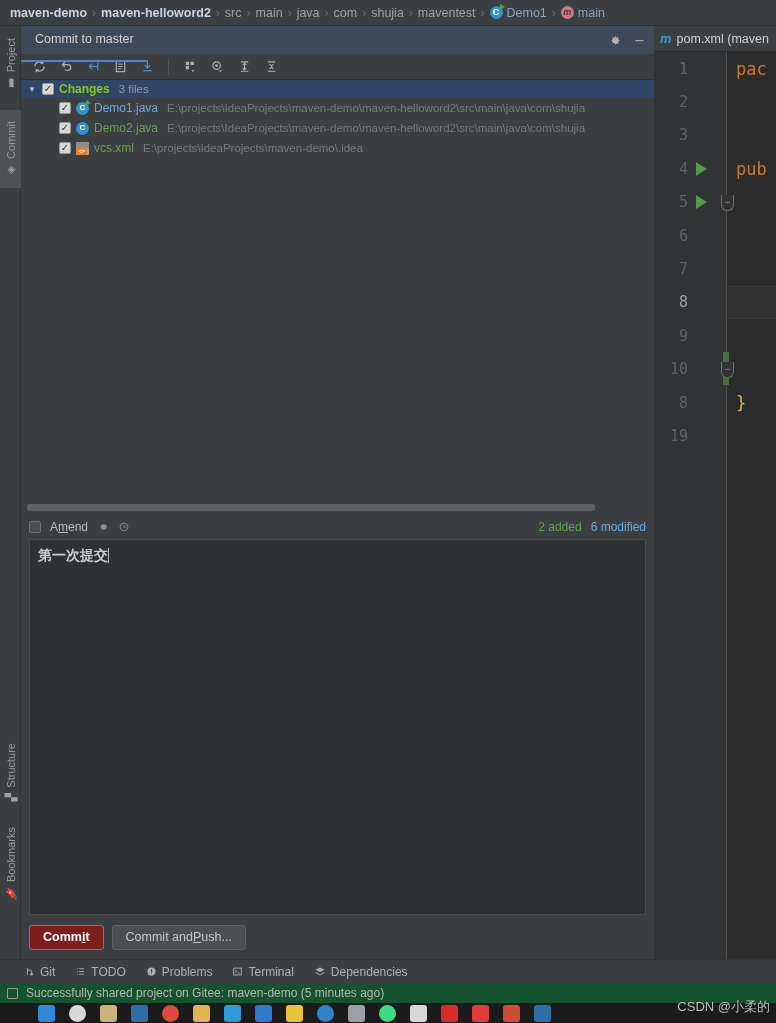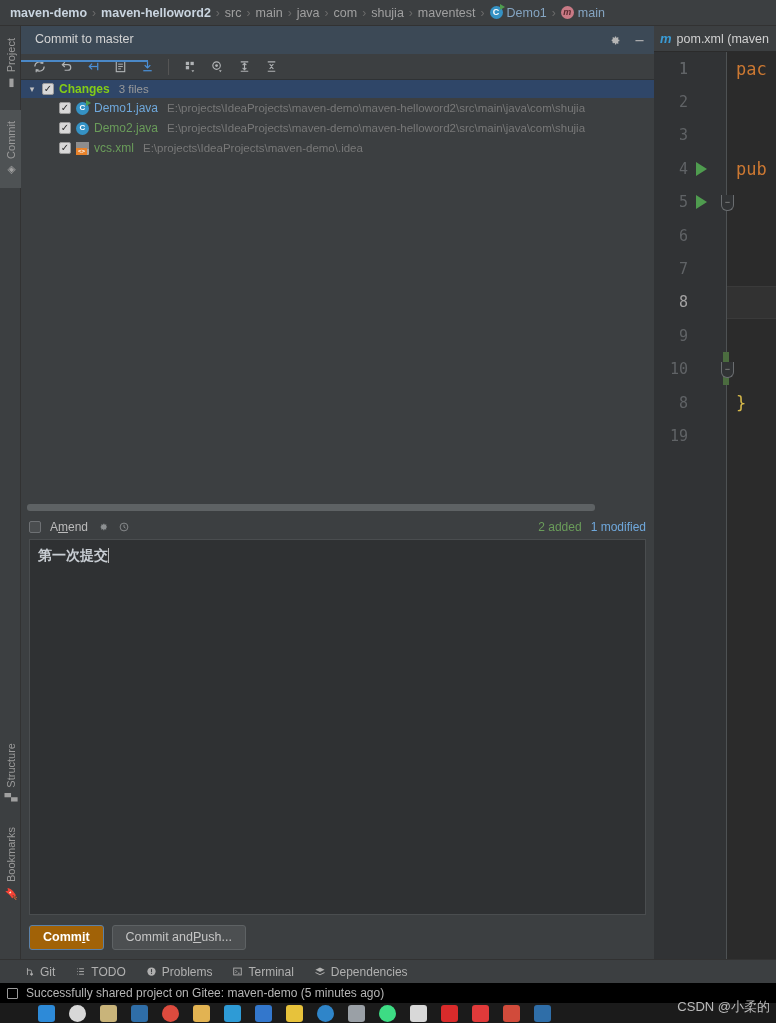--- a/index.html
+++ b/index.html
@@ -205,21 +205,21 @@
   #btn-row {
     height: 44px; flex: none; display: flex; align-items: center;
     gap: 8px; padding-left: 8px;
   }
   .btn {
     height: 25px; padding: 0 13px; border-radius: 3px;
     display: inline-flex; align-items: center; justify-content: center;
     font-size: 12.5px; cursor: pointer; white-space: nowrap;
   }
   .btn u { text-decoration: underline; }
-  #btn-commit { background: #a16207; color: #ffffff; font-weight: bold;
+  #btn-commit { background: #7f1d1d; color: #ffffff; font-weight: bold;
     border: 1px solid #5b81a8; }
   #btn-commit-push { background: #4c4f51; color: #c6c6c6;
     border: 1px solid #5e6264; }
 
   
   #editor-pane {
     position: absolute; left: 654px; top: 26px; width: 122px; height: 933px;
     background: #2b2b2b; overflow: hidden;
   }
   #editor-tabbar {
@@ -288,21 +288,21 @@
     display: flex; align-items: center; padding-left: 24px; gap: 20px;
   }
   .sb-item {
     display: inline-flex; align-items: center; gap: 5px;
     font-size: 12px; color: #b0b0b0; cursor: pointer;
   }
   .sb-ic { font-size: 11px; color: #b0b0b0; }
 
   #messagebar {
     position: absolute; left: 0; top: 983px; width: 776px; height: 20px;
-    background: #000000; display: flex; align-items: center;
+    background: #14532d; display: flex; align-items: center;
     padding-left: 7px; gap: 8px;
   }
   #msgbar-icon {
     width: 11px; height: 11px; border: 1.5px solid #9a9a9a; border-radius: 1px;
   }
   #msgbar-text { font-size: 12px; color: #b5b5b5; }
 
   
   #taskbar {
     position: absolute; left: 0; top: 1003px; width: 776px; height: 20px;
@@ -518,21 +518,21 @@
           </svg>
       </span>
       <span class="amend-ic">
         <svg width="12" height="12" viewBox="0 0 16 16" fill="none" stroke="#8d9092" stroke-width="1.2">
             <circle cx="8" cy="8" r="5.2"></circle>
             <path d="M8 5v3.2l2 1.2"></path>
           </svg>
       </span>
       <span id="stat-spacer"></span>
       <span class="stat added">2 added</span>
-      <span class="stat modified">1 modified</span>
+      <span class="stat modified">6 modified</span>
     </div>
 
     <div id="msg-box">
       <div id="msg-text"><span>第一次提交</span><span id="msg-caret"></span></div>
     </div>
 
     <div id="btn-row">
       <div class="btn" id="btn-commit">
           <span>Comm</span>
           <u>i</u>

